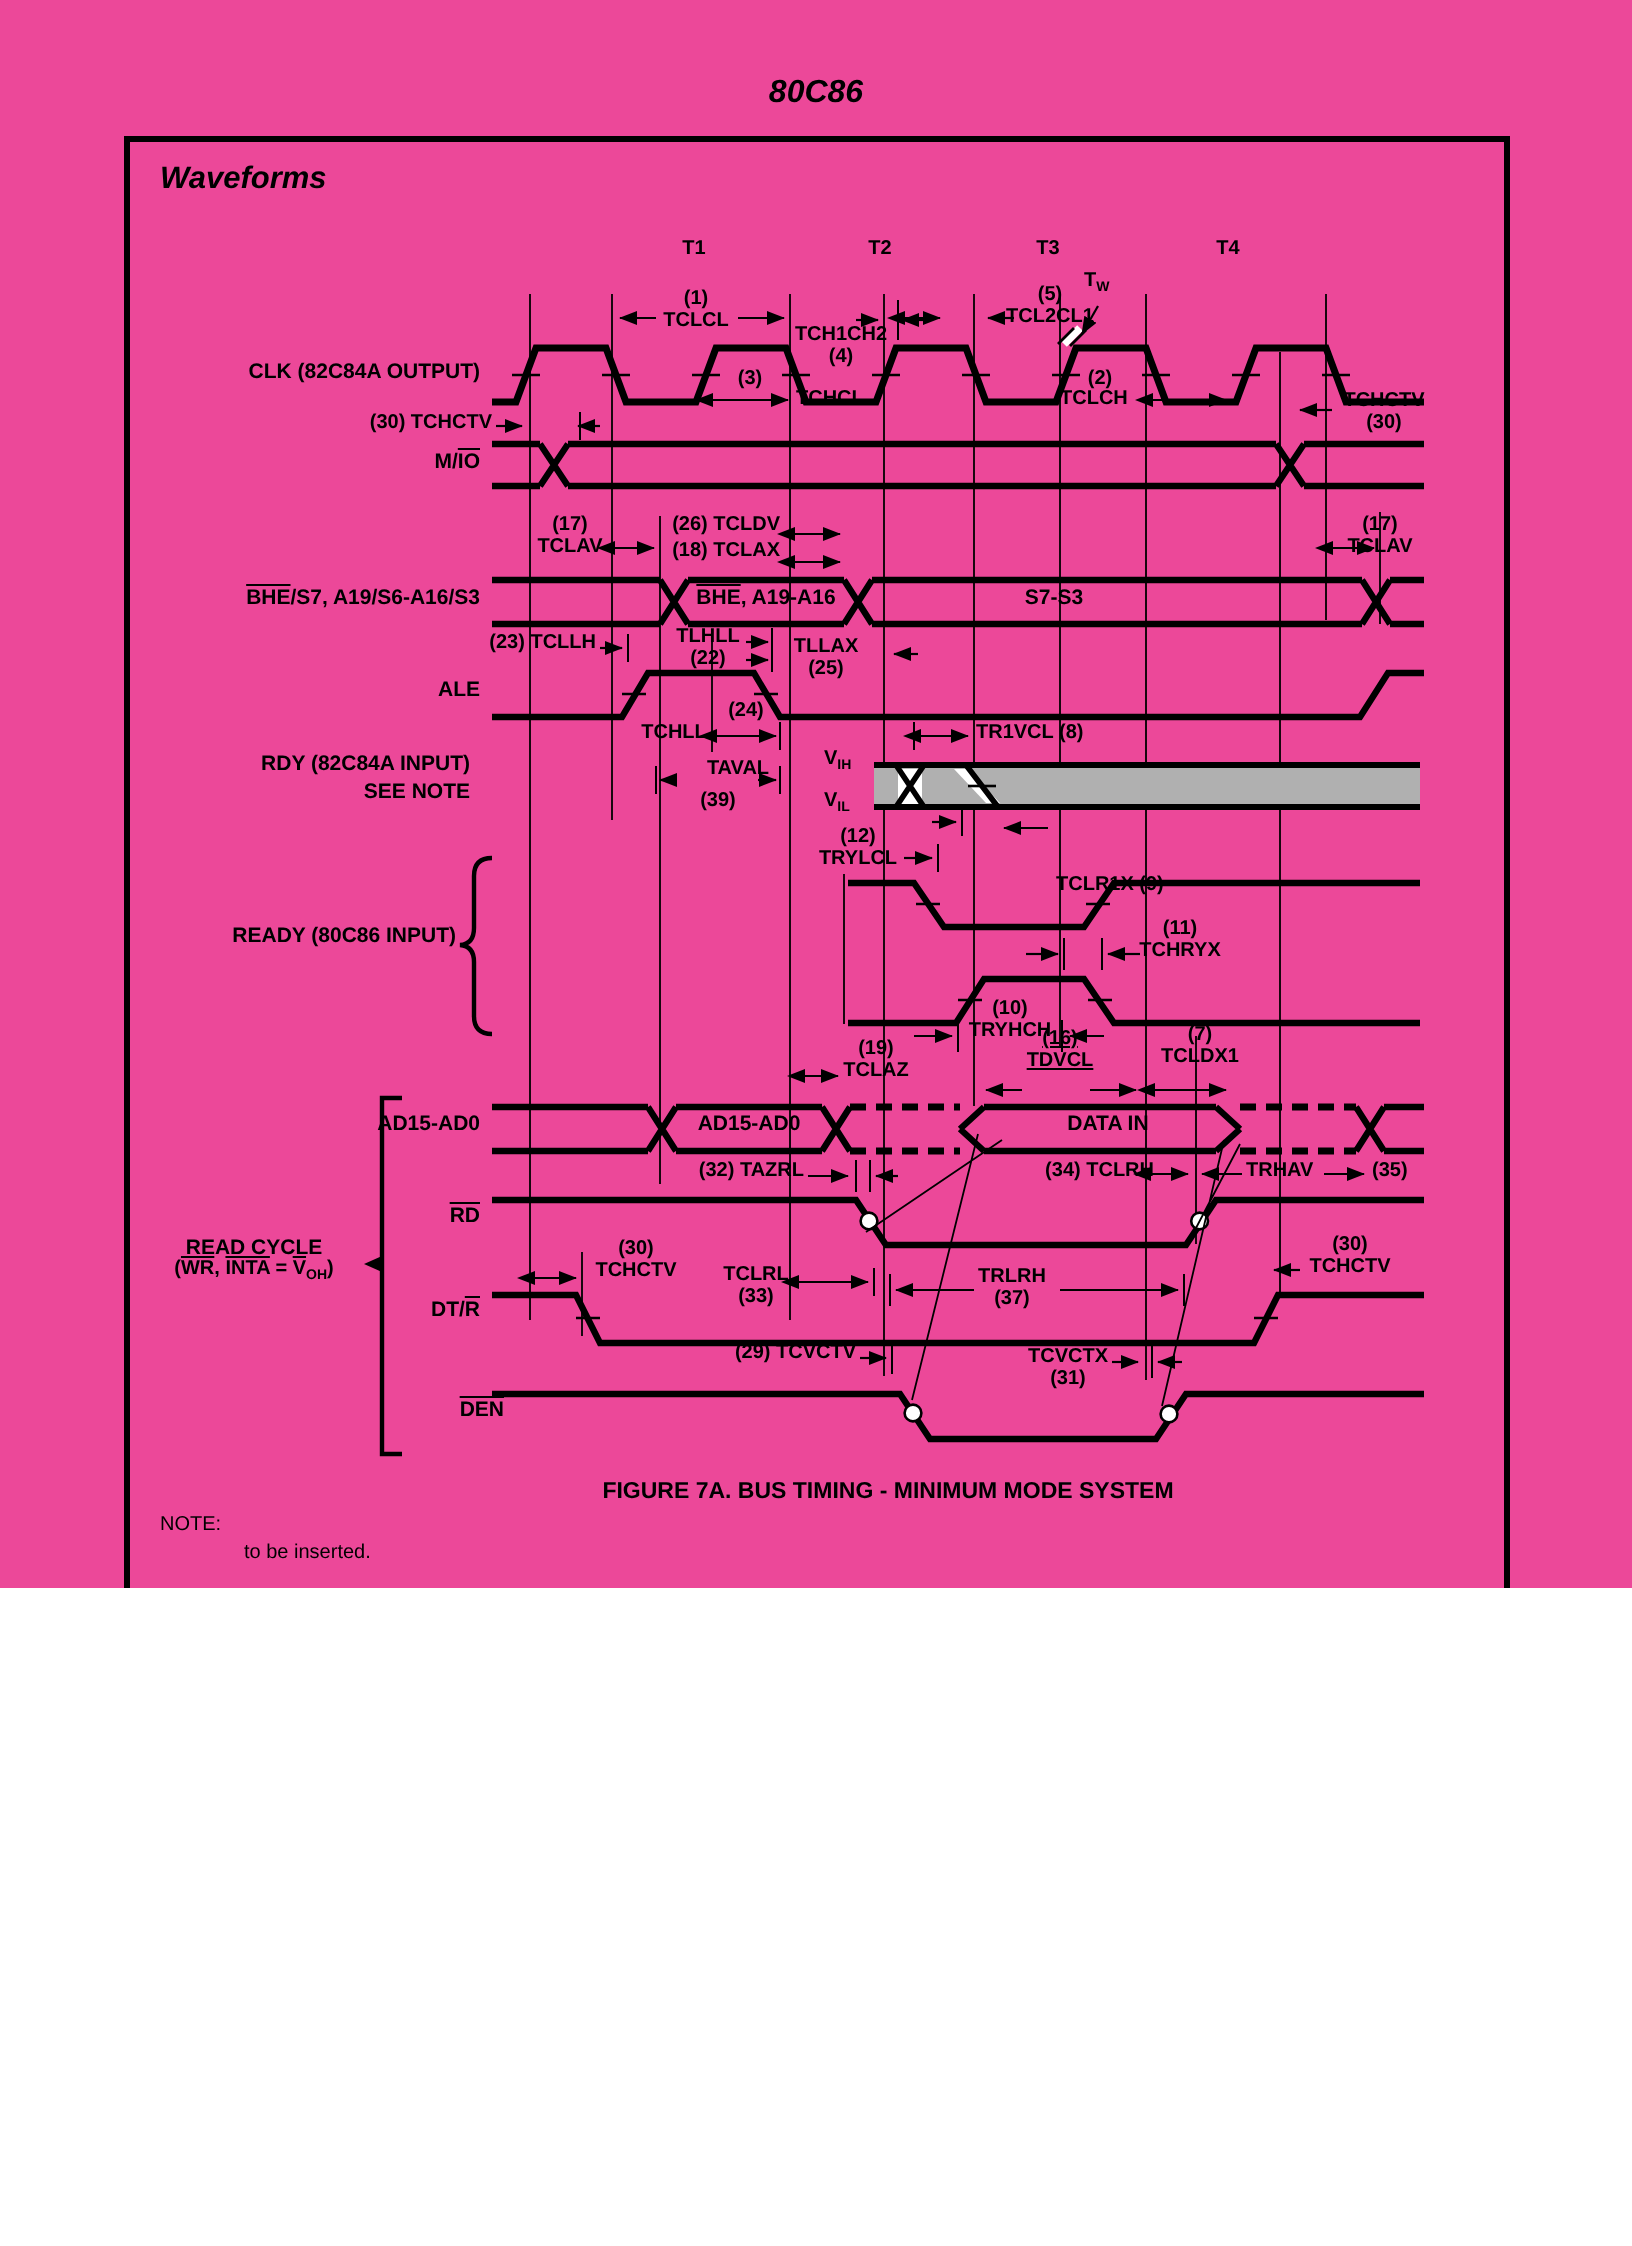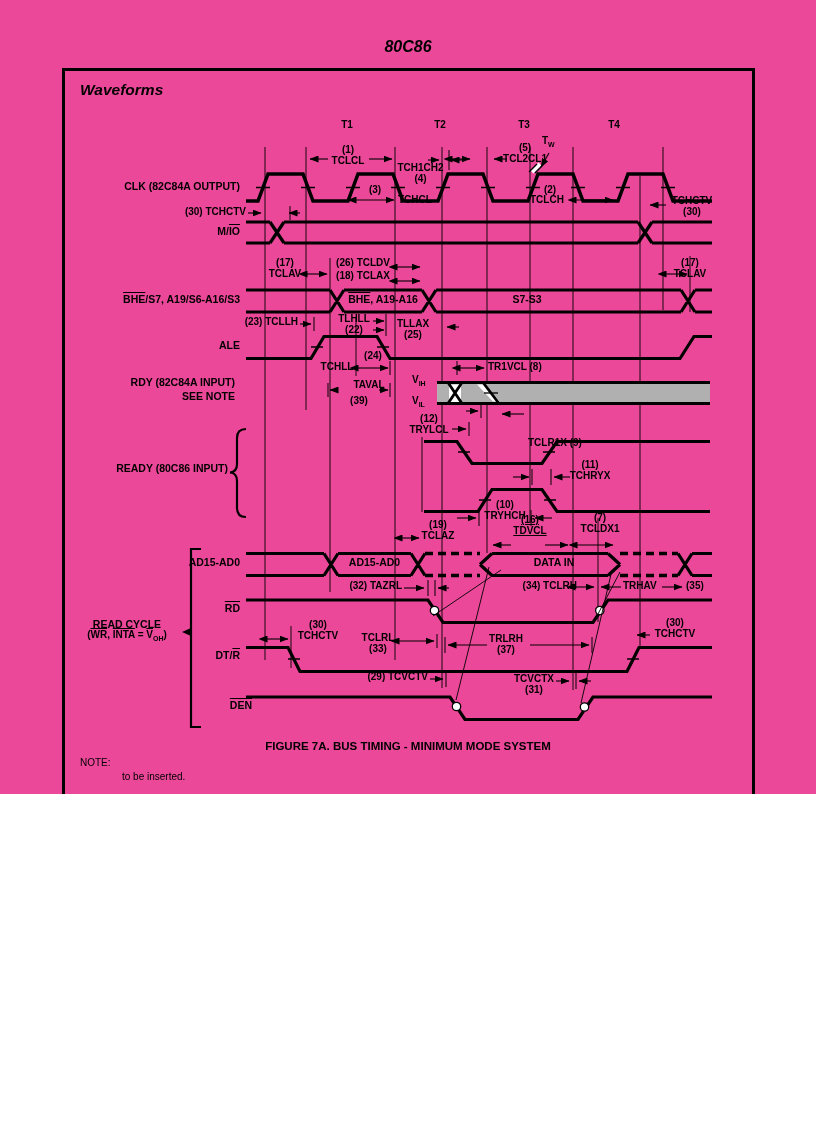--- a/index.html
+++ b/index.html
@@ -7,21 +7,21 @@
   #frame{position:absolute;left:62px;top:68px;width:687px;height:991px;border:3px solid #000;}
   svg{position:absolute;left:0;top:0;}
   .lab{position:absolute;font:bold 10px "Liberation Sans",sans-serif;white-space:nowrap;line-height:10.5px;}
   .c{text-align:center;}
   .r{text-align:right;}
   .sig{font-size:10.5px;}
   .ov{text-decoration:overline;}
   .sb{font-size:7px;vertical-align:-2.5px;letter-spacing:0;}
   .doc-title{position:absolute;left:0;top:38px;width:816px;text-align:center;font:bold italic 16px "Liberation Sans",sans-serif;}
   .panel-heading{position:absolute;left:80px;top:81px;font:bold italic 15.5px "Liberation Sans",sans-serif;}
-  .caption{position:absolute;left:62px;top:740px;width:692px;text-align:center;font:bold 11.5px "Liberation Sans",sans-serif;}
+  .caption{position:absolute;left:62px;top:740px;width:692px;text-align:center;font:bold 11.5px "Liberation Sans",sans-serif;padding-left:36px;}
   .note{position:absolute;font:10px "Liberation Sans",sans-serif;white-space:nowrap;}
   .pagenum{position:absolute;left:0;top:1076px;width:816px;text-align:center;font:11px "Liberation Sans",sans-serif;}
 </style>
 </head>
 <body>
 
 <div id="page">
 
   <div class="doc-title">80C86</div>
   <div id="frame"></div>

